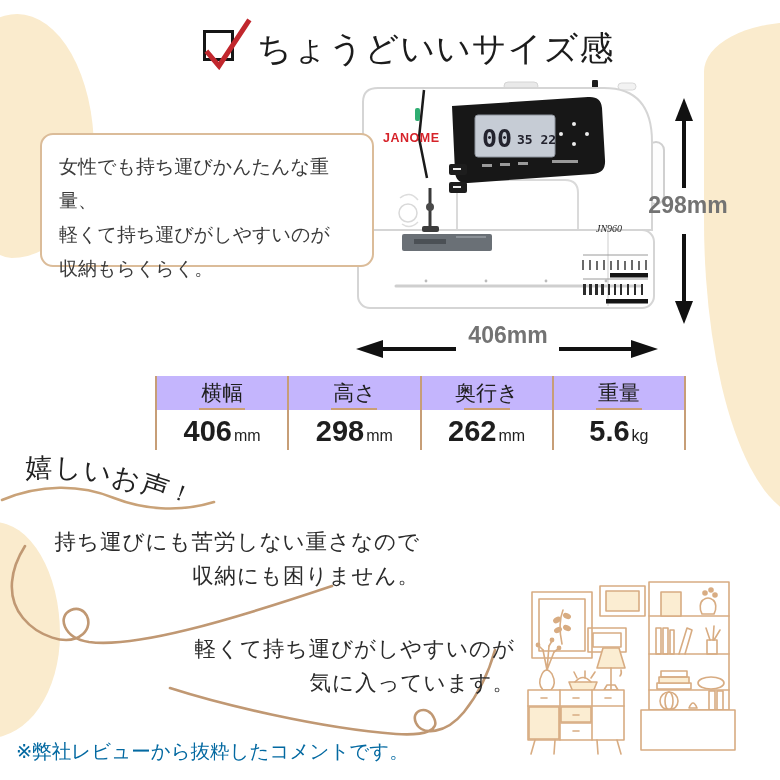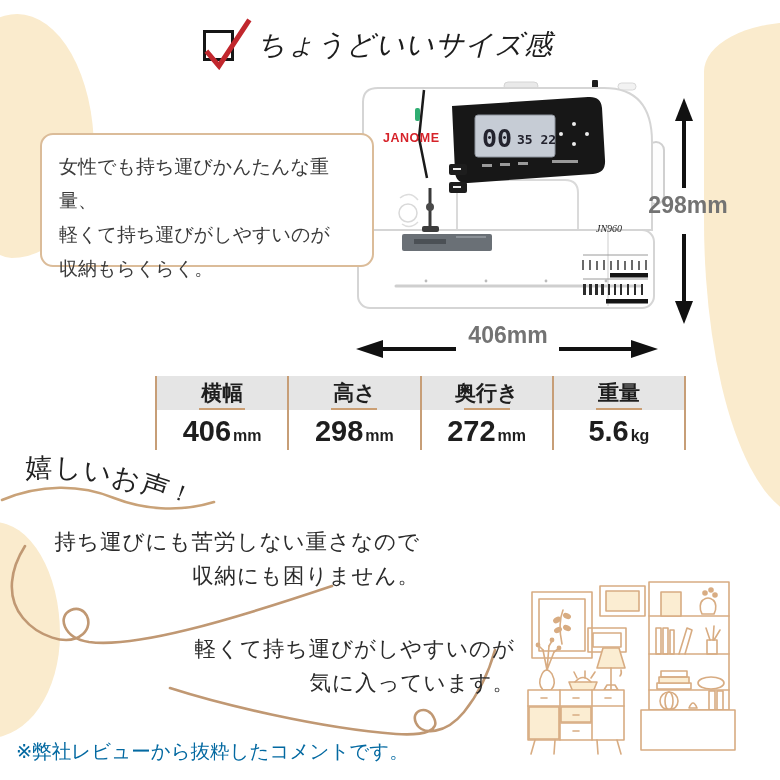--- a/index.html
+++ b/index.html
@@ -20,46 +20,46 @@
              border-radius: 46% 54% 58% 42% / 38% 56% 44% 62%; }
   .blob-right { left:704px; top:22px; width:180px; height:496px;
              border-radius: 52% 48% 42% 58% / 10% 46% 54% 60%; }
   .blob-lm { left:-58px; top:522px; width:118px; height:216px;
              border-radius: 44% 56% 60% 40% / 48% 52% 48% 52%; }
 
   
   .checkbox-box { left:203px; top:30px; width:31px; height:31px;
                   border:3px solid #161616; background:#fff; z-index:2; }
   .check-svg { left:198px; top:12px; z-index:3; }
-  .page-title { left:257px; top:26px; font-size:28px; font-weight:500;
-                letter-spacing:1px; color:#1c1c1c; z-index:2;font-style:italic; }
+  .page-title { left:257px; top:26px; font-size:34px; font-weight:500;
+                letter-spacing:1px; color:#1c1c1c; z-index:2; }
 
   
   .feature-box { left:40px; top:133px; width:334px; height:134px;
                  background:#fff; border:2px solid #DBBC99; border-radius:13px;
                  padding:15px 10px 0 17px; z-index:2; }
   .feature-box .line { display:block; font-size:19px; line-height:34px; color:#3a3a3a; }
 
   
   .dim-label { position:absolute; font-weight:bold; font-size:23px; color:#737373;
                text-align:center; z-index:3; }
 
   
   .spec-table { left:155px; top:376px; width:531px; height:74px; display:flex; z-index:2;
                 border-left:2px solid #C79E77; }
   .spec-col { flex:1 1 0; border-right:2px solid #C79E77; display:flex; flex-direction:column; }
-  .spec-head { height:35px; background:#e5e5e5; position:relative;
+  .spec-head { height:35px; background:#c4b5fd; position:relative;
                display:flex; align-items:center; justify-content:center;
-               font-size:21px; font-weight:bold; color:#1e1e1e; }
+               font-size:21px; font-weight:normal; color:#1e1e1e; }
   .spec-head::after { content:""; position:absolute; bottom:0; left:50%;
                transform:translateX(-50%); width:46px; height:2px; background:#CB9F74; }
   .spec-val { height:41px; background:#fff; display:flex; align-items:baseline;
                justify-content:center; padding-top:4px; }
   .spec-num { font-size:29px; font-weight:bold; color:#1e1e1e; line-height:34px; }
-  .spec-unit { font-size:16px; font-weight:bold; color:#1e1e1e; margin-left:2px; }
+  .spec-unit { font-size:16px; font-weight:normal; color:#1e1e1e; margin-left:2px; }
 
   
   .voices-heading { left:28px; top:446px; z-index:2; transform:rotate(8deg);
                     transform-origin:left top; white-space:nowrap; }
   .voices-heading span { display:inline-block; font-size:27px; color:#222; margin-right:2px; }
   .voices-heading span:nth-child(1){ transform:translateY(2px) rotate(-10deg); }
   .voices-heading span:nth-child(2){ transform:translateY(-2px) rotate(-6deg); }
   .voices-heading span:nth-child(3){ transform:translateY(-2px) rotate(0deg); }
   .voices-heading span:nth-child(4){ transform:translateY(1px) rotate(6deg); }
   .voices-heading span:nth-child(5){ transform:translateY(4px) rotate(10deg); }
@@ -211,21 +211,21 @@
     <div class="spec-col">
       <div class="spec-head">高さ</div>
       <div class="spec-val">
         <span class="spec-num">298</span>
         <span class="spec-unit">mm</span>
       </div>
     </div>
     <div class="spec-col">
       <div class="spec-head">奥行き</div>
       <div class="spec-val">
-        <span class="spec-num">272</span>
+        <span class="spec-num">262</span>
         <span class="spec-unit">mm</span>
       </div>
     </div>
     <div class="spec-col">
       <div class="spec-head">重量</div>
       <div class="spec-val">
         <span class="spec-num">5.6</span>
         <span class="spec-unit">kg</span>
       </div>
     </div>

